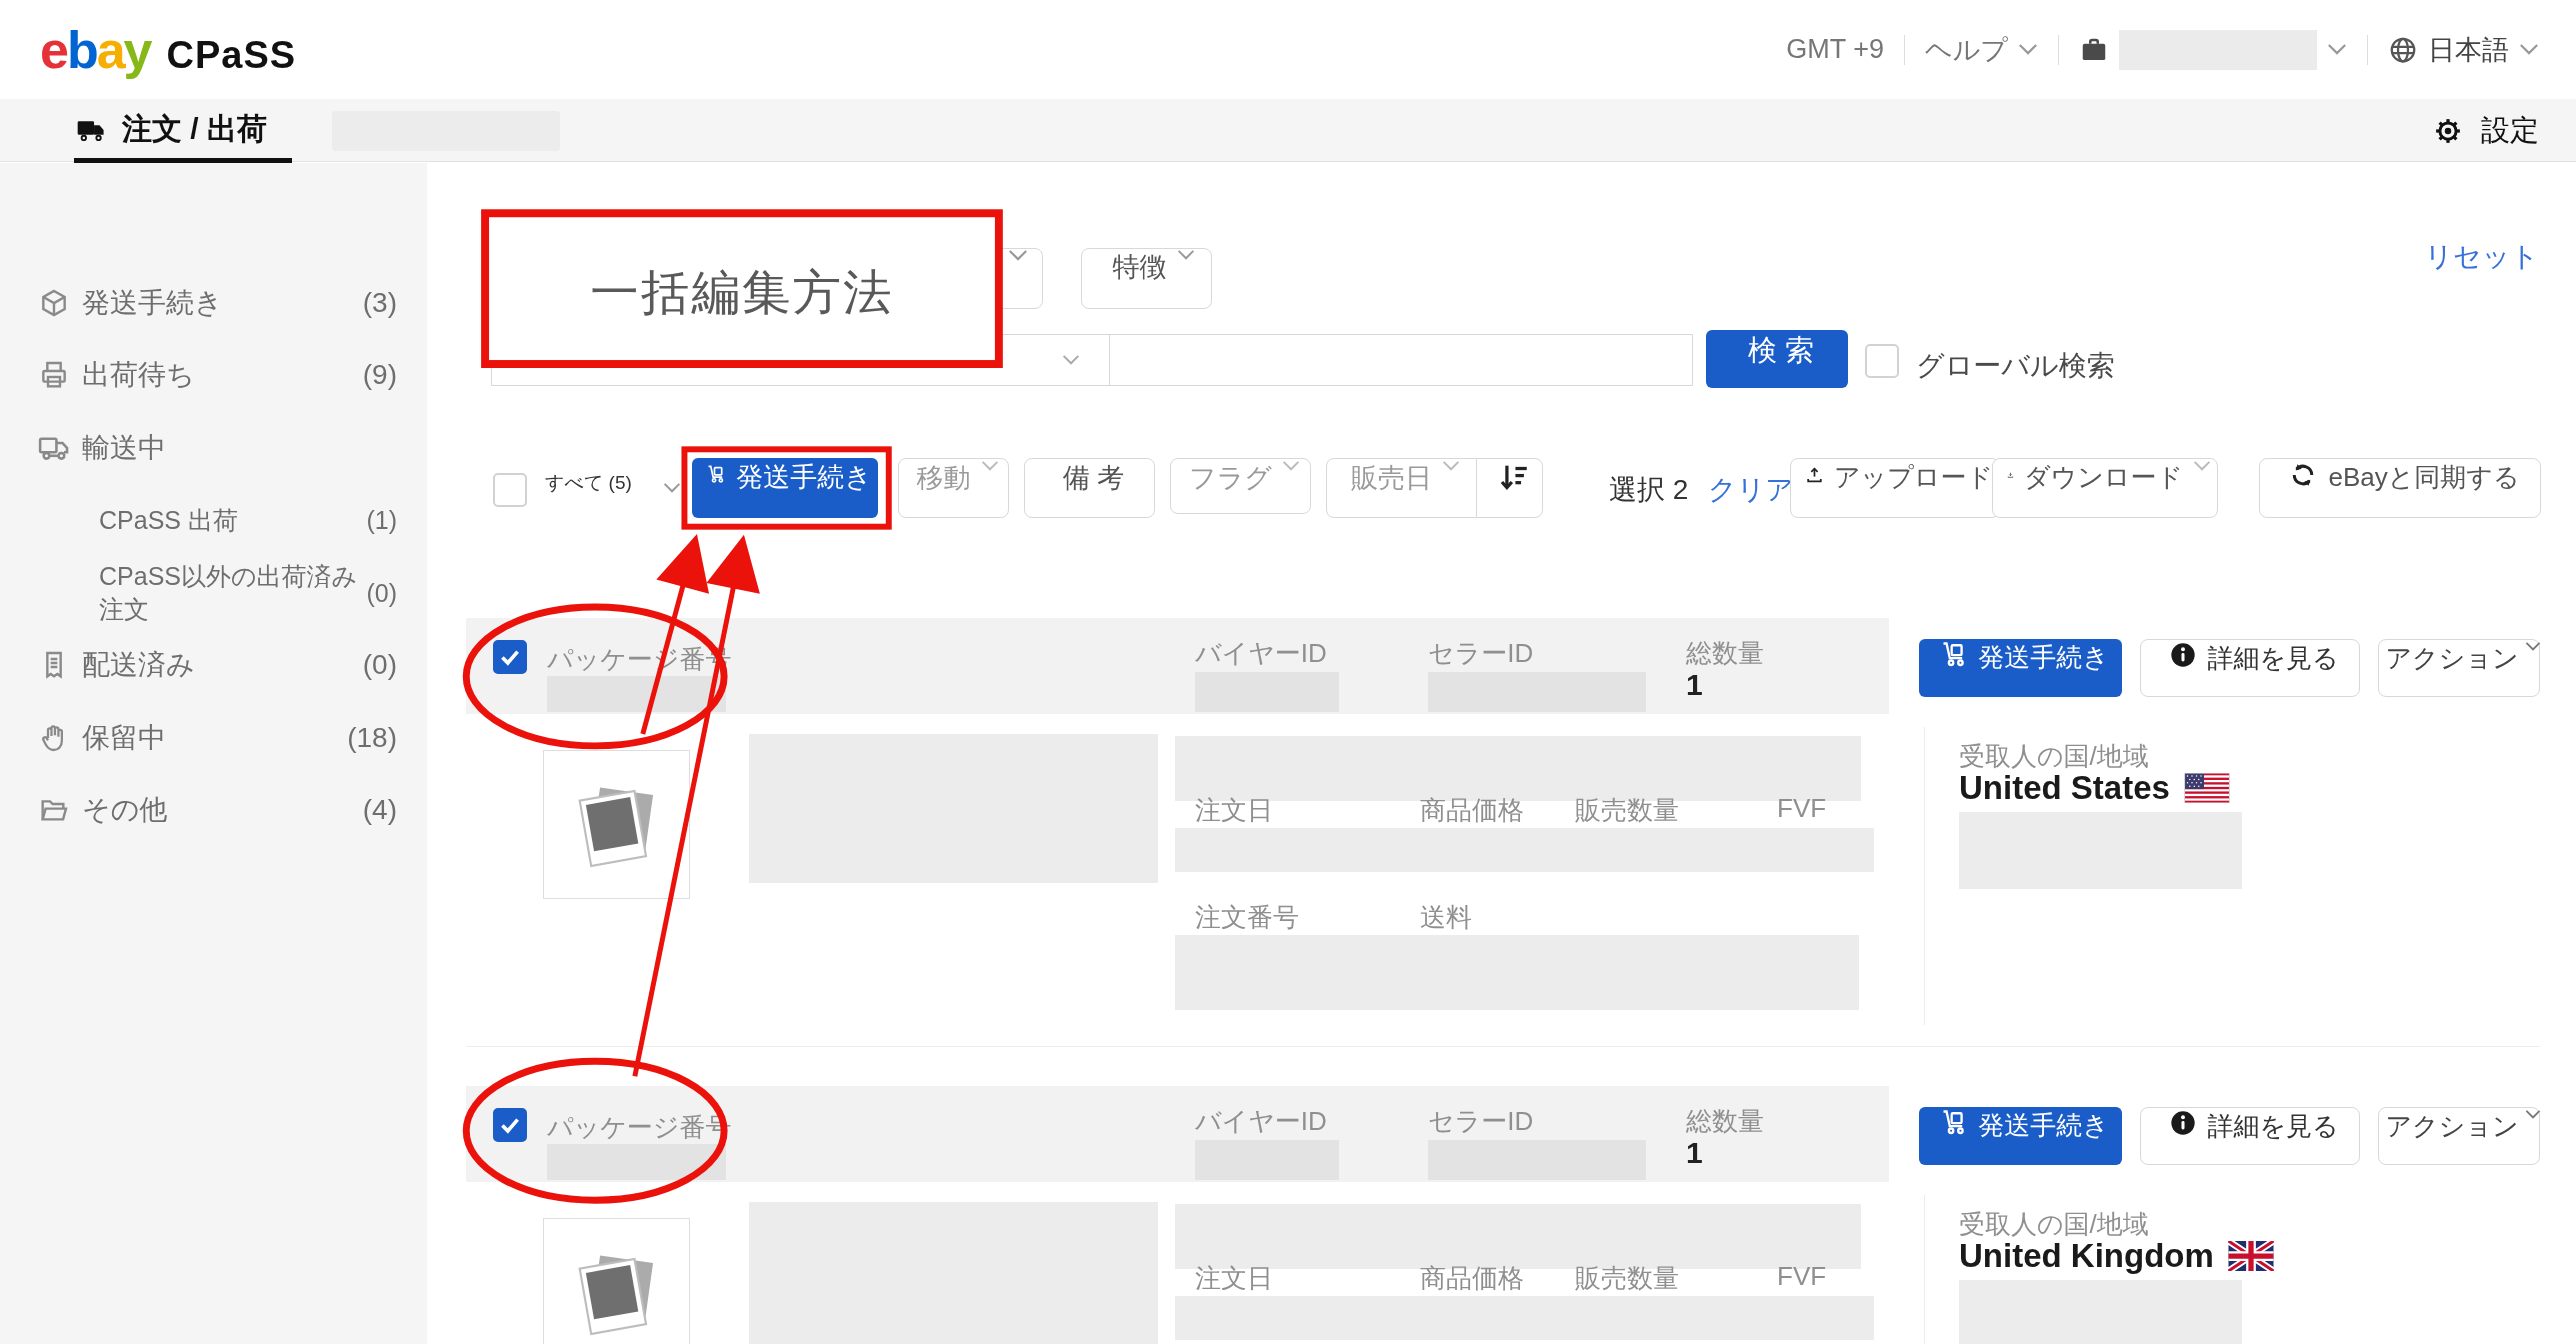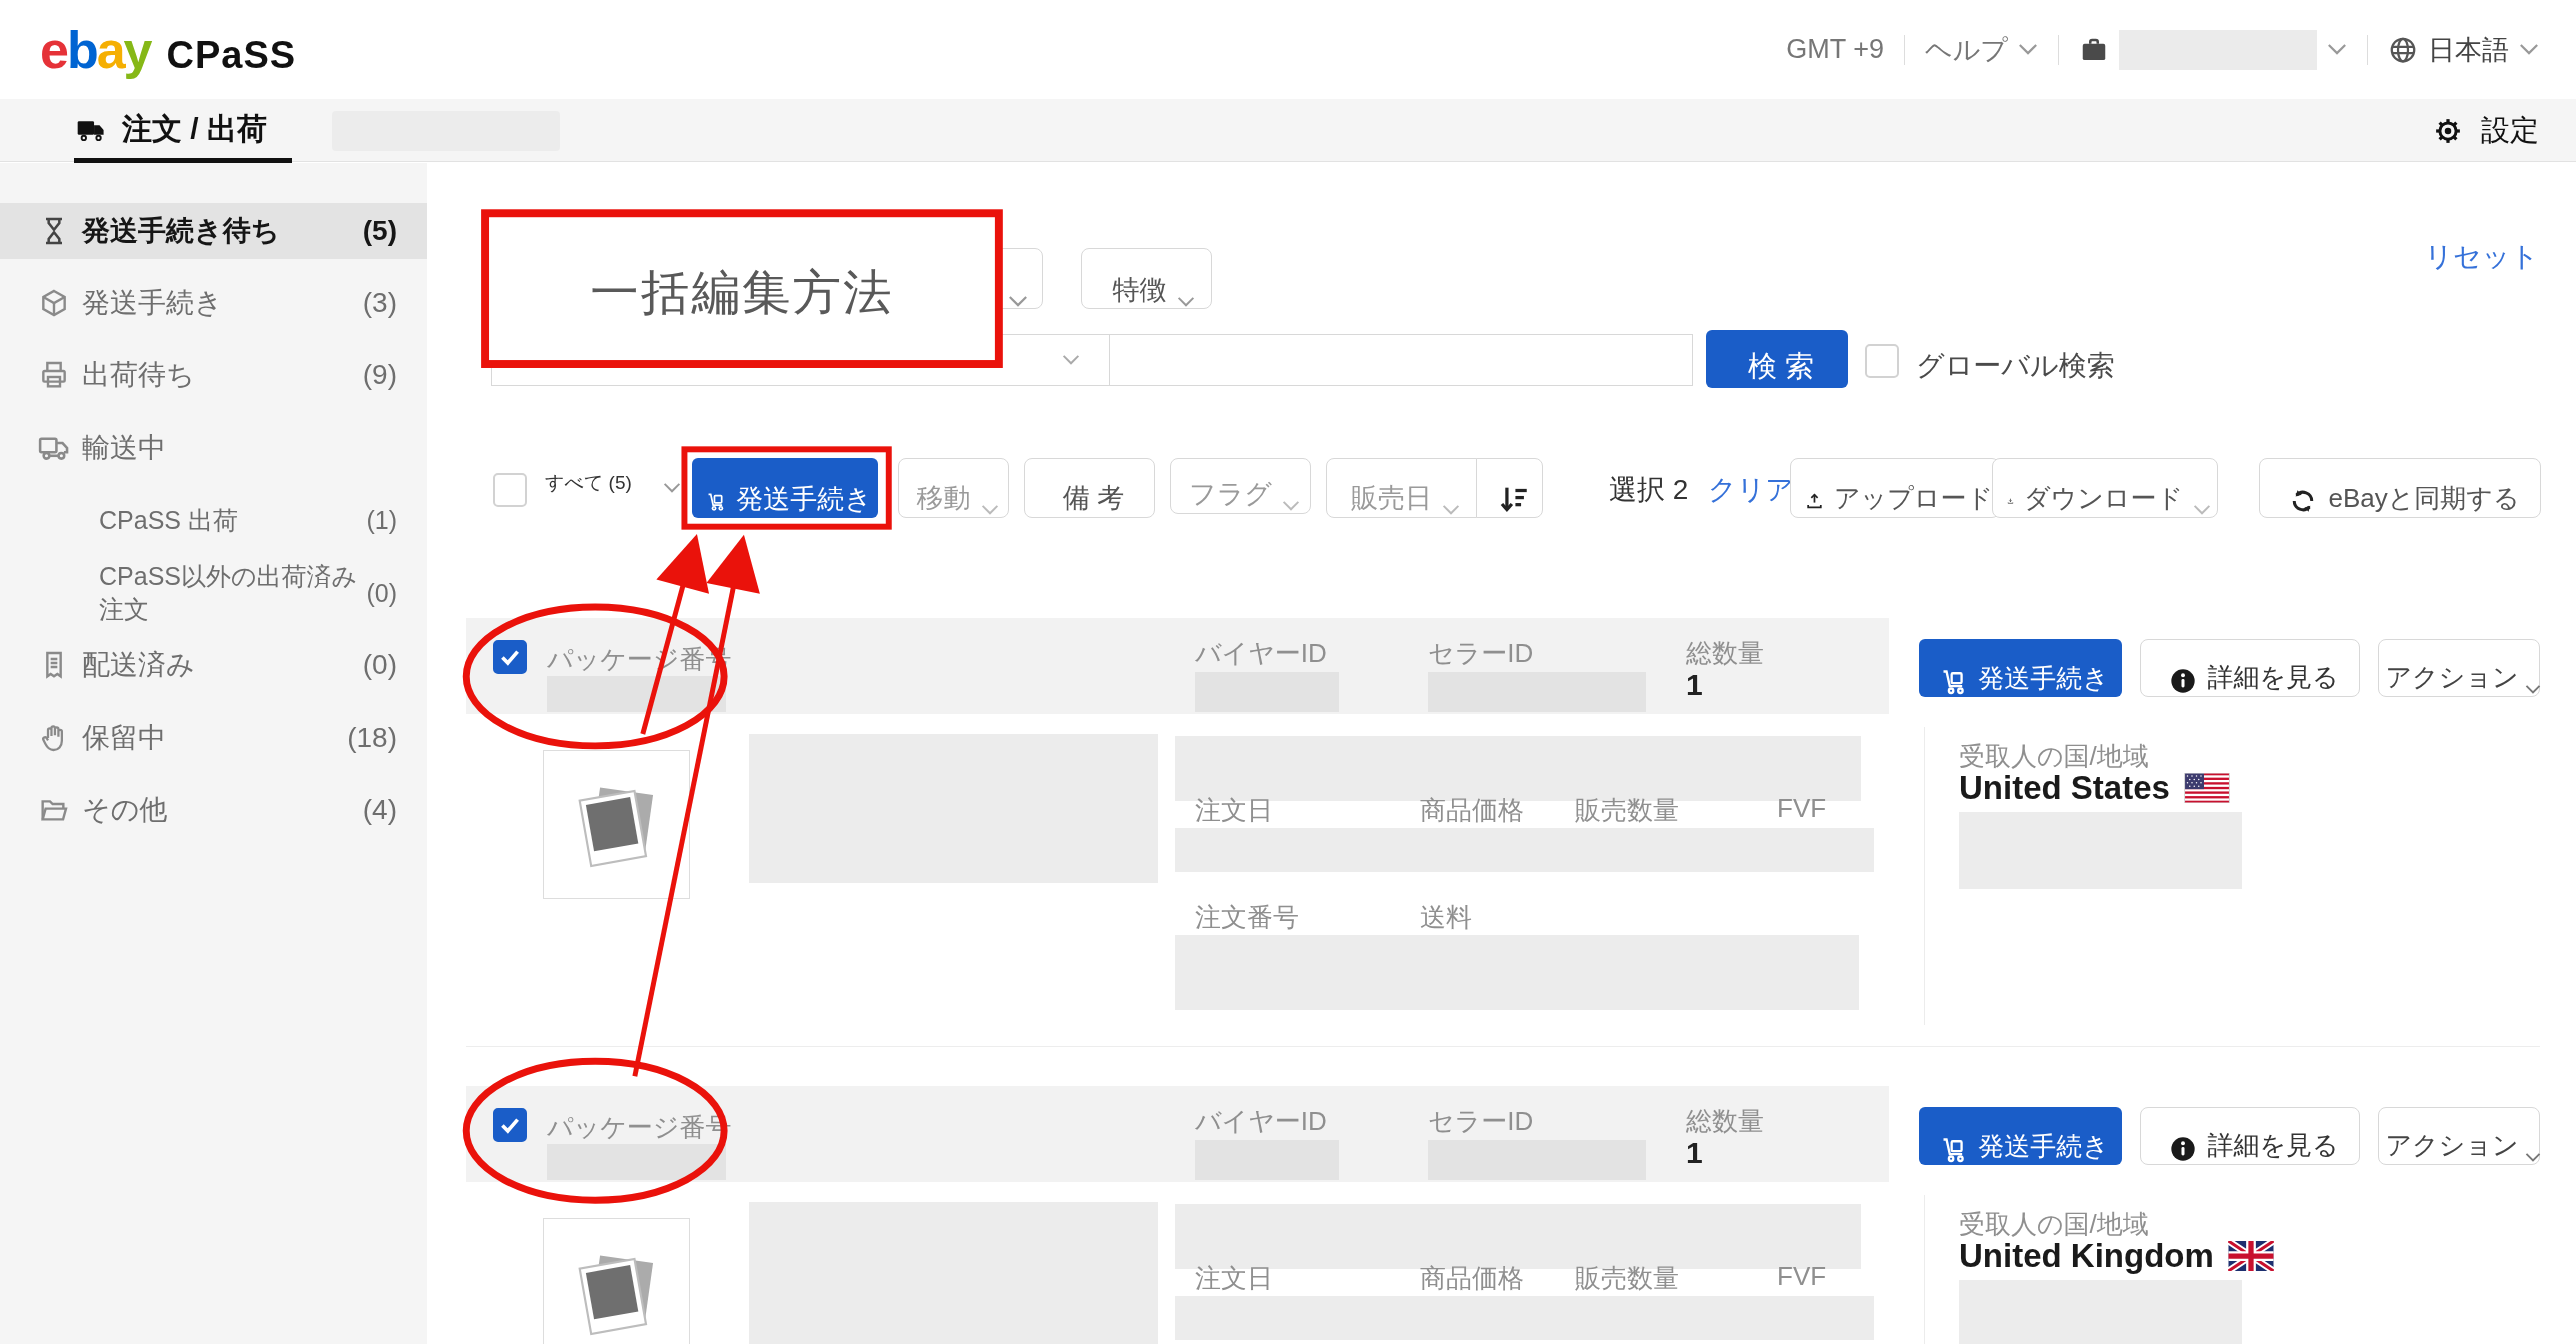--- a/index.html
+++ b/index.html
@@ -26,21 +26,21 @@
   .sbitem .ic{width:44px;display:flex;align-items:center;color:#8a8a8a;}
   .sbitem .lab{flex:0 1 auto;}
   .sbitem .cnt{margin-left:auto;}
   .sbitem.active{background:#e3e3e3;color:#161616;font-weight:bold;}
   .sbitem.active .ic{color:#444;}
   .sbitem.indent{padding-left:99px;font-size:25px;}
   
   .lbl{font-size:26px;color:#8f8f8f;white-space:nowrap;}
   .redact{background:#e3e3e3;}
   .redact.light{background:#ececec;}
-  .btn{display:flex;align-items:flex-end;justify-content:center;gap:10px;background:#fff;border:1px solid #d8d8d8;border-radius:8px;font-size:27px;color:#555;cursor:pointer;white-space:nowrap;padding-left:14px;}
+  .btn{display:flex;align-items:flex-start;justify-content:center;gap:10px;background:#fff;border:1px solid #d8d8d8;border-radius:8px;font-size:27px;color:#555;cursor:pointer;white-space:nowrap;padding-left:14px;}
   .btn .mut{color:#9a9a9a;}
   .btn-blue{background:#1a5dc8;border:none;border-radius:6px;color:#fff;}
   .link{color:#3571d9;font-size:28px;cursor:pointer;white-space:nowrap;text-align:center;}
   .cb{width:34px;height:34px;background:#fff;border:2px solid #d2d2d2;border-radius:5px;cursor:pointer;display:flex;align-items:center;justify-content:center;}
   .cb.on{background:#1a5dc8;border-color:#1a5dc8;}
   .chev{flex:0 0 auto;}
   
   .card{left:466px;width:2074px;height:429px;border-bottom:1px solid #ededed;}
   .strip{left:0;top:0;width:1423px;height:96px;background:#f2f2f2;}
   .vdiv{left:1458px;top:109px;width:1px;height:298px;background:#ececec;}
@@ -125,29 +125,20 @@
             <line x1="16.3" y1="7.7" x2="18.7" y2="5.3"></line>
           </g>
           <circle cx="12" cy="12" r="6.5" fill="none" stroke="#111" stroke-width="2.4"></circle>
           <circle cx="12" cy="12" r="2.6" fill="#111"></circle>
         </svg>
       <span>設定</span>
     </div>
   </nav>
 
   <aside class="abs sidebar">
-    <div class="abs sbitem active" style="top:40px">
-      <span class="ic">
-          <svg width="32" height="32" viewBox="0 0 24 24" fill="none" stroke="currentColor" stroke-width="1.9">
-            <path d="M6 3h12M6 21h12M8 3v3l4 5 4-5V3M8 21v-3l4-5 4 5v3"></path>
-          </svg>
-        </span>
-      <span class="lab">発送手続き待ち</span>
-      <span class="cnt">(5)</span>
-    </div>
     <div class="abs sbitem" style="top:112px">
       <span class="ic">
           <svg width="32" height="32" viewBox="0 0 24 24" fill="none" stroke="currentColor" stroke-width="1.8">
             <path d="M12 3l8 4.5v9L12 21l-8-4.5v-9z"></path>
             <path d="M4 7.5l8 4.5 8-4.5"></path>
             <path d="M12 12v9"></path>
           </svg>
         </span>
       <span class="lab">発送手続き</span>
       <span class="cnt">(3)</span>

